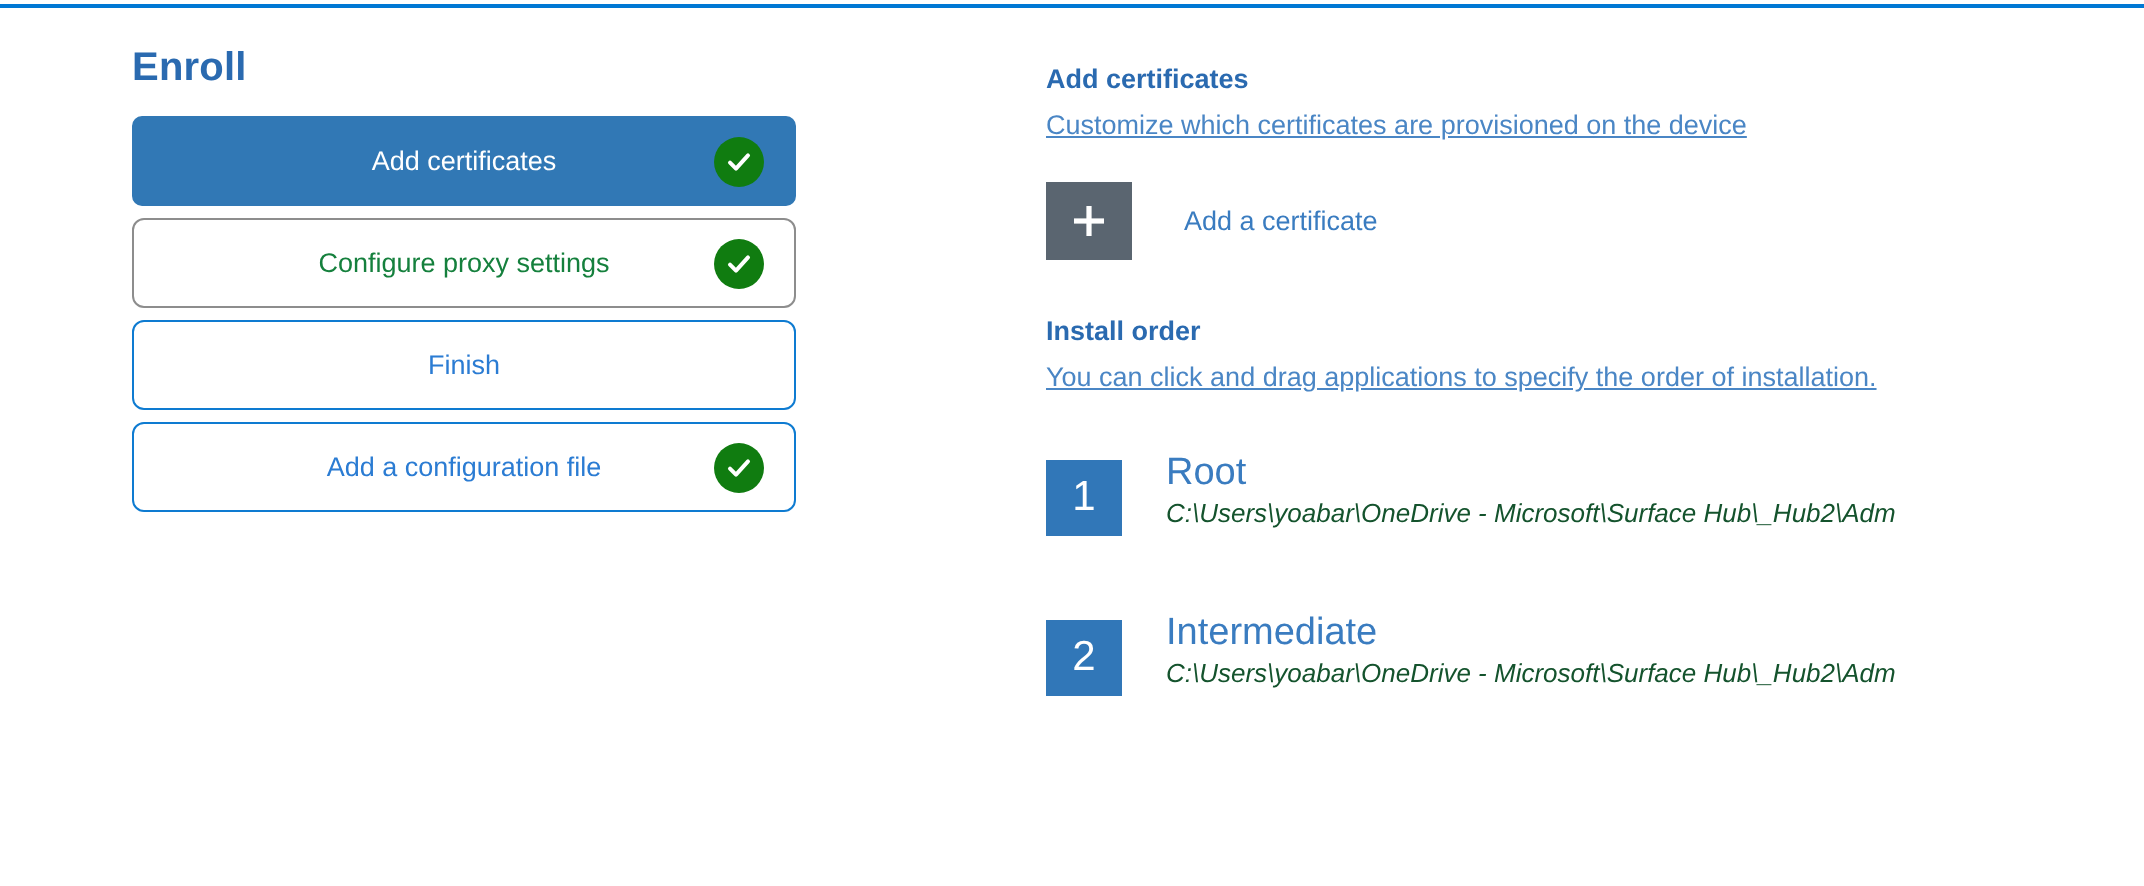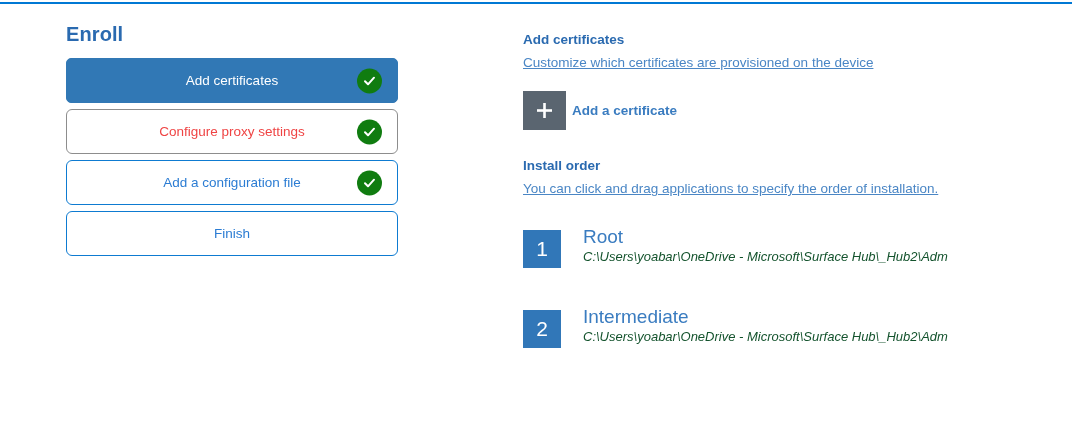--- a/index.html
+++ b/index.html
@@ -63,21 +63,21 @@
     border-color: #3178b5;
     border-radius: 5px;
   }
   .step-btn.active .step-label {
     color: #ffffff;
   }
   .step-btn.muted {
     border-color: #8d8d8d;
   }
   .step-btn.muted .step-label {
-    color: #ef4444;
+    color: #15803d;
   }
   .check-badge {
     position: absolute;
     right: 15px;
     top: 50%;
     transform: translateY(-50%);
     width: 25px;
     height: 25px;
     border-radius: 50%;
     background: #107c10;
@@ -120,25 +120,24 @@
     width: 43px;
     height: 39px;
     background: #5a6570;
     display: flex;
     align-items: center;
     justify-content: center;
     flex: 0 0 auto;
   }
   #add-cert-tile svg { display: block; }
   #add-cert-label {
-    margin-left: 6px;
+    margin-left: 26px;
     font-size: 13.5px;
     color: #3a7cc0;
     line-height: 18px;
-    font-weight: bold;
   }
 
   #install-order-block { margin-top: 27px; }
 
   #order-list { margin-top: 32px; }
   .order-item {
     display: flex;
     align-items: flex-start;
     margin-bottom: 42px;
     cursor: grab;
@@ -196,30 +195,30 @@
       <svg width="15" height="15" viewBox="0 0 15 15">
           <path d="M3 7.8 L6 10.8 L12 4.2" stroke="#ffffff" stroke-width="2" fill="none" stroke-linecap="round" stroke-linejoin="round"></path>
         </svg>
     </span>
   </div>
 
 
 
 
   <div class="step-btn">
+    <span class="step-label">Finish</span>
+  </div>
+
+  <div class="step-btn">
     <span class="step-label">Add a configuration file</span>
     <span class="check-badge">
       <svg width="15" height="15" viewBox="0 0 15 15">
           <path d="M3 7.8 L6 10.8 L12 4.2" stroke="#ffffff" stroke-width="2" fill="none" stroke-linecap="round" stroke-linejoin="round"></path>
         </svg>
     </span>
-  </div>
-
-  <div class="step-btn">
-    <span class="step-label">Finish</span>
   </div>
 </div>
 
 <div id="detail-panel">
 
   <div class="section-heading">Add certificates</div>
   <div class="section-sub">Customize which certificates are provisioned on the device</div>
 
   <div id="add-cert-row">
     <span id="add-cert-tile">

